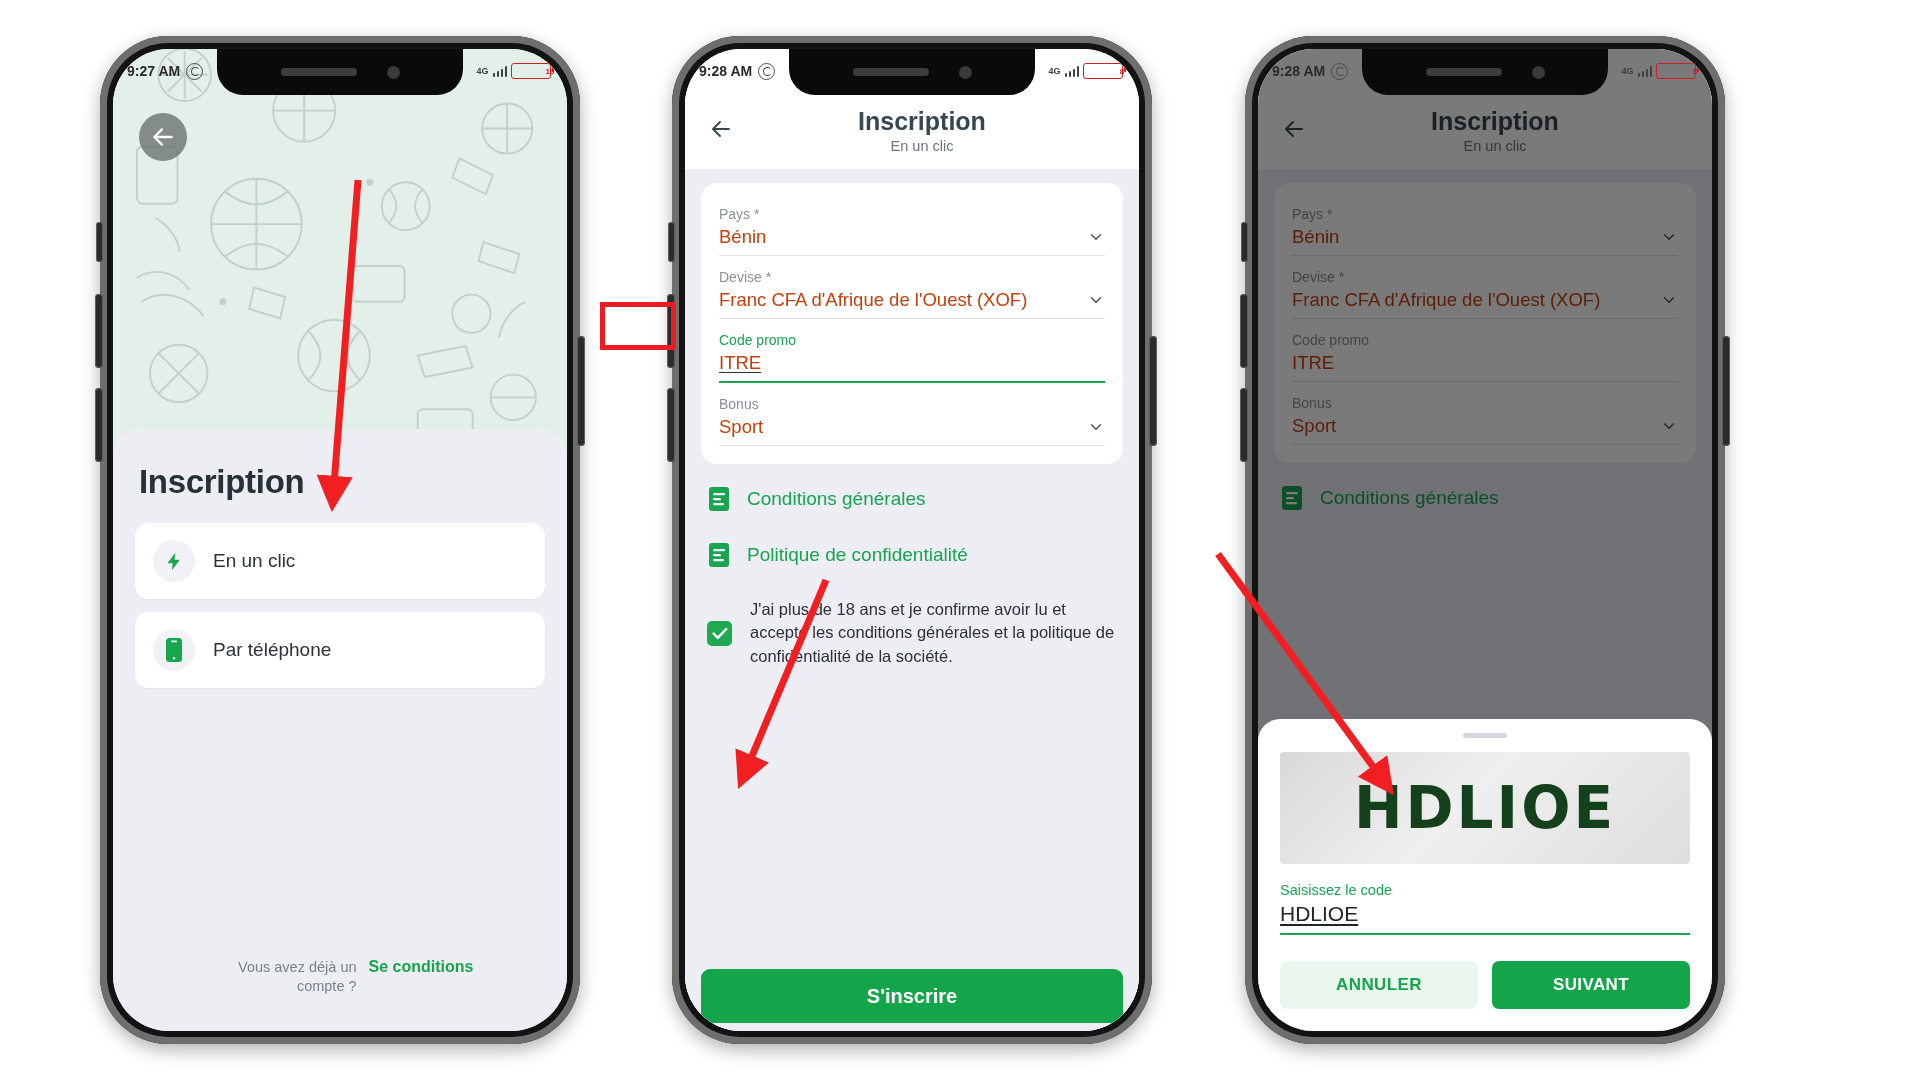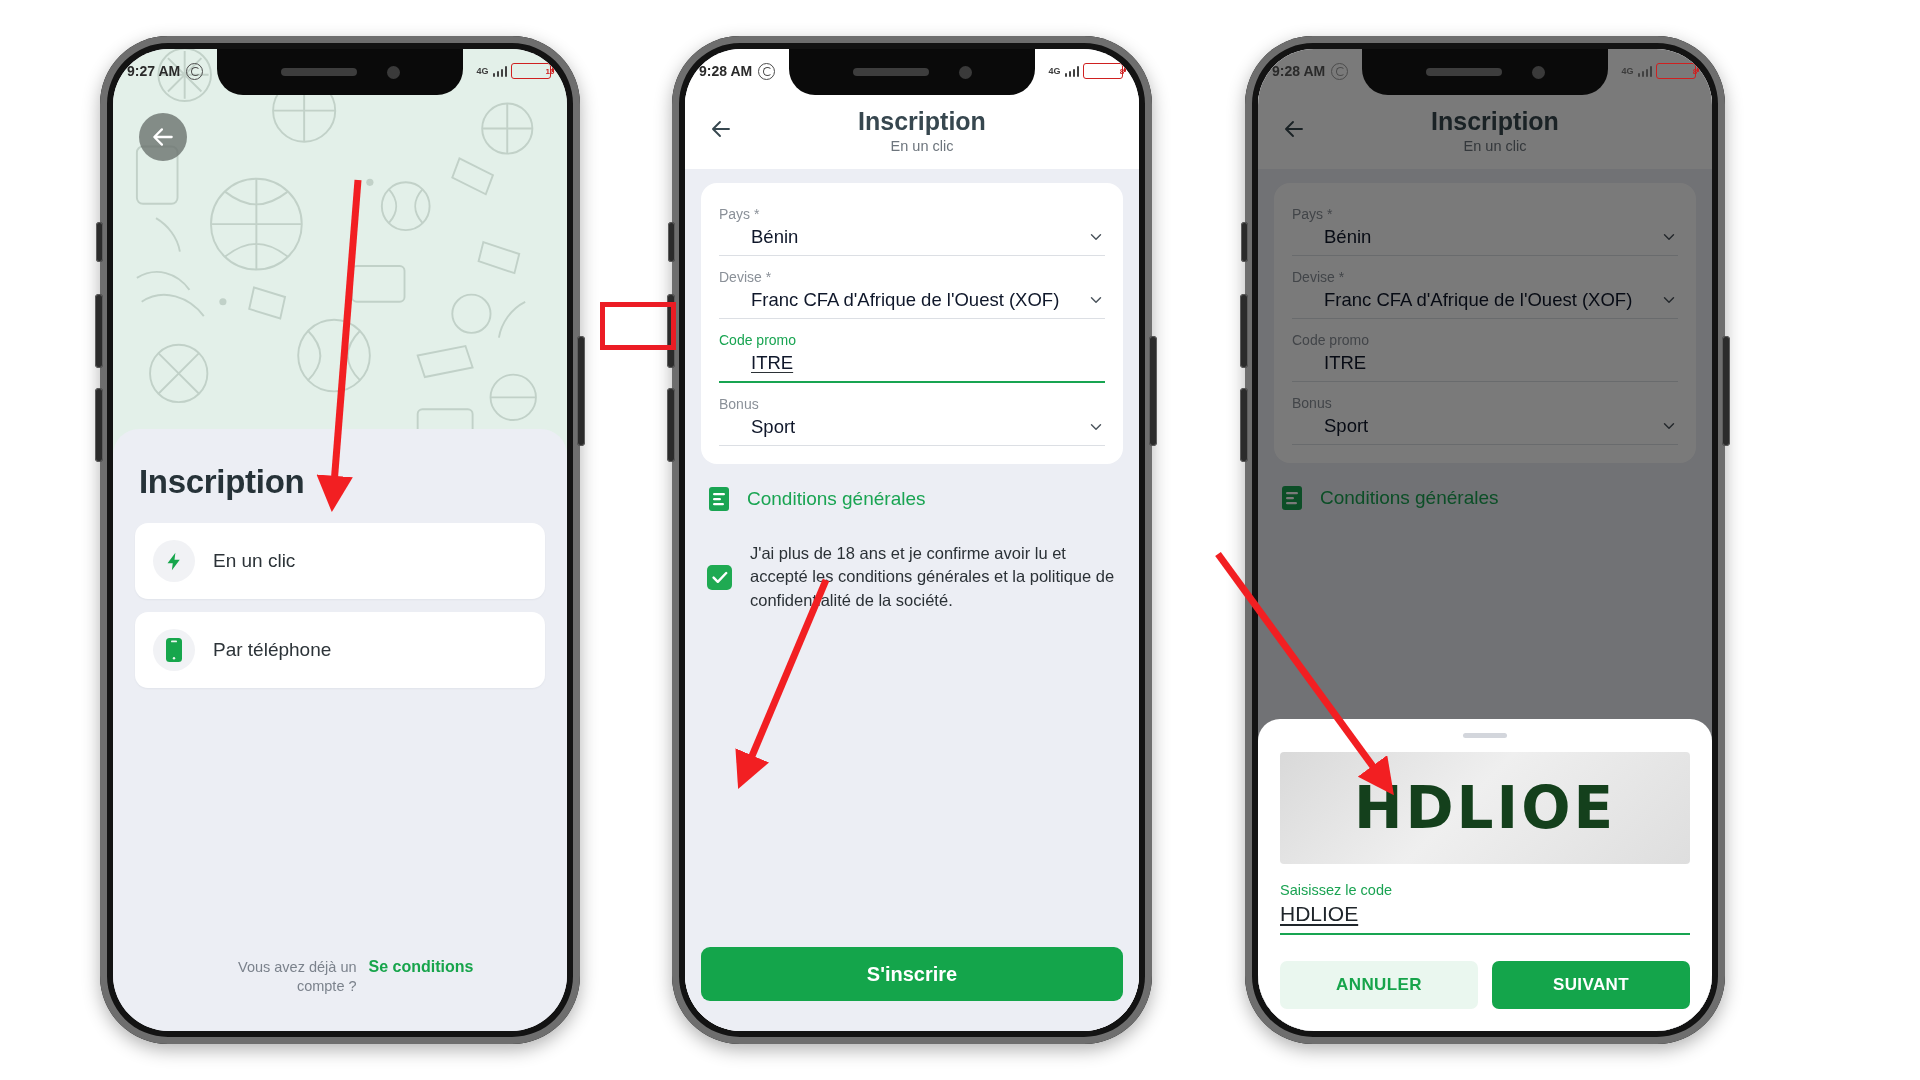--- a/index.html
+++ b/index.html
@@ -138,38 +138,38 @@
     position: absolute; top: 120px; left: 0; right: 0; bottom: 0;
     background: #eceef4; padding: 14px 16px 0;
   }
   .form-card {
     background: #ffffff; border-radius: 16px; padding: 16px 18px 12px;
   }
   .field { padding: 7px 0 0; margin-bottom: 6px; }
   .field .lbl { font-size: 14px; color: #8a9098; margin-bottom: 4px; }
   .field.focused .lbl { color: #18a451; }
   .field .row { display: flex; align-items: flex-end; gap: 8px; }
-  .field .val { flex: 1; font-size: 18.5px; color: #0f172a; padding-bottom: 7px; margin-left: 32px; }
+  .field .val { flex: 1; font-size: 18.5px; color: #c2410c; padding-bottom: 7px; }
   .field .rule { height: 1px; background: #dcdfe4; }
   .field.focused .rule { height: 2px; background: #18a451; }
   .chev { width: 18px; height: 18px; margin-bottom: 9px; flex: 0 0 auto; }
 
   .links { padding: 22px 6px 0; }
   .lnk-row { display: flex; align-items: center; gap: 16px; margin-bottom: 30px; }
   .doc-ico { width: 24px; height: 26px; flex: 0 0 auto; }
   .lnk-txt { font-size: 19px; color: #19a452; }
 
   .consent { display: flex; align-items: center; gap: 18px; padding: 0 6px; }
   .cbx {
     width: 25px; height: 25px; border-radius: 5px; background: #1faa52;
     display: flex; align-items: center; justify-content: center; flex: 0 0 auto;
   }
   .consent-txt { font-size: 16.5px; line-height: 1.42; color: #2b3136; }
 
-  .submit-wrap { position: absolute; left: 0; right: 0; bottom: 30px; padding: 0 16px; }
+  .submit-wrap { position: absolute; left: 0; right: 0; bottom: 8px; padding: 0 16px; }
   .submit {
     width: 100%; height: 54px; border-radius: 9px; background: #14a54b;
     color: #fff; font-size: 20px; font-weight: 600;
     display: flex; align-items: center; justify-content: center;
   }
 
   
   .dim { position: absolute; inset: 0; background: rgba(0,0,0,.52); z-index: 30; }
   .modal {
     position: absolute; left: 0; right: 0; bottom: 0; z-index: 32;
@@ -392,20 +392,29 @@
         <div class="links">
           <div class="lnk-row">
             <svg class="doc-ico" viewBox="0 0 24 26">
               <rect x="2" y="1" width="20" height="24" rx="3" fill="#19a452"></rect>
               <rect x="6" y="7" width="12" height="2.3" rx="1.15" fill="#fff"></rect>
               <rect x="6" y="12" width="8" height="2.3" rx="1.15" fill="#fff"></rect>
               <rect x="6" y="17" width="11" height="2.3" rx="1.15" fill="#fff"></rect>
             </svg>
             <span class="lnk-txt">Conditions générales</span>
           </div>
+          <div class="lnk-row">
+            <svg class="doc-ico" viewBox="0 0 24 26">
+              <rect x="2" y="1" width="20" height="24" rx="3" fill="#19a452"></rect>
+              <rect x="6" y="7" width="12" height="2.3" rx="1.15" fill="#fff"></rect>
+              <rect x="6" y="12" width="8" height="2.3" rx="1.15" fill="#fff"></rect>
+              <rect x="6" y="17" width="11" height="2.3" rx="1.15" fill="#fff"></rect>
+            </svg>
+            <span class="lnk-txt">Politique de confidentialité</span>
+          </div>
         </div>
 
         <div class="consent">
           <span class="cbx">
             <svg width="16" height="13" viewBox="0 0 16 13">
               <path d="M1.6 6.6l4.2 4.2L14.2 2" fill="none" stroke="#fff" stroke-width="2.4" stroke-linecap="round" stroke-linejoin="round"></path>
             </svg>
           </span>
           <span class="consent-txt">J'ai plus de 18 ans et je confirme avoir lu et accepté les conditions générales et la politique de confidentialité de la société.</span>
         </div>

